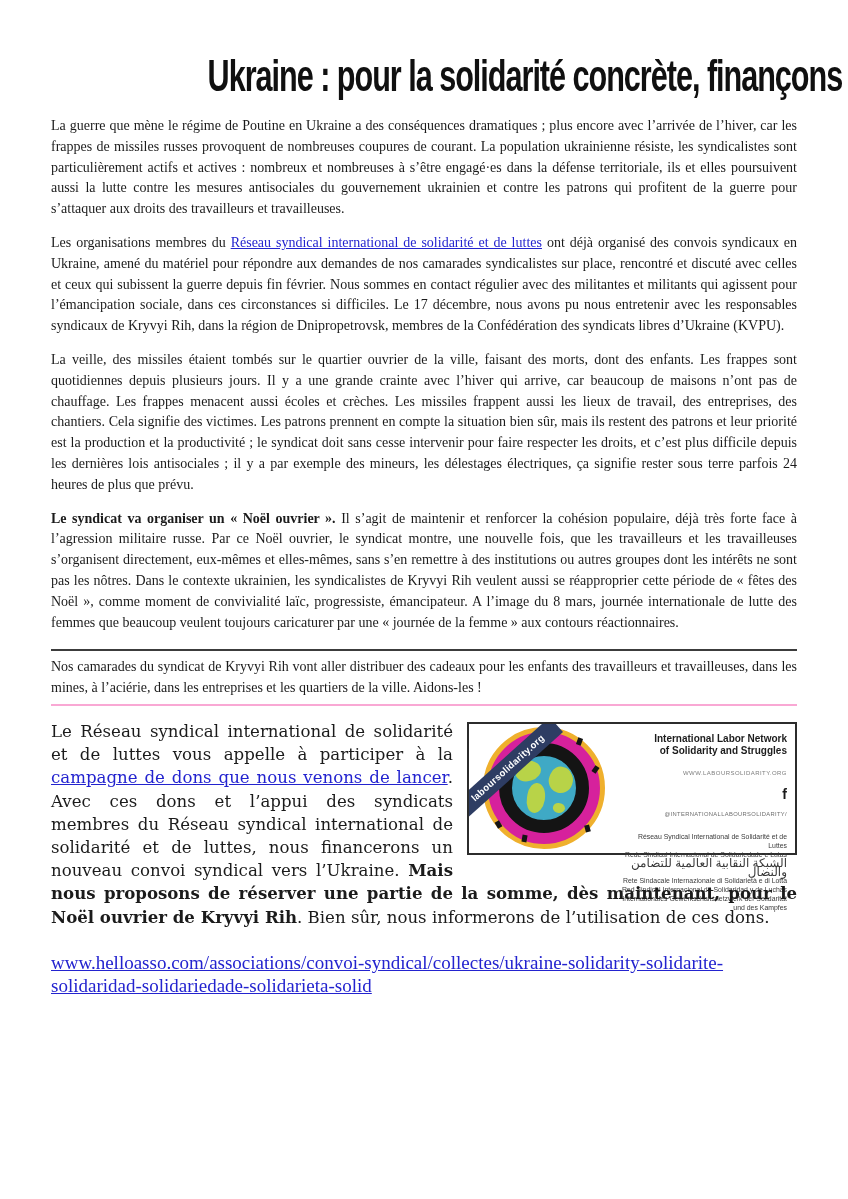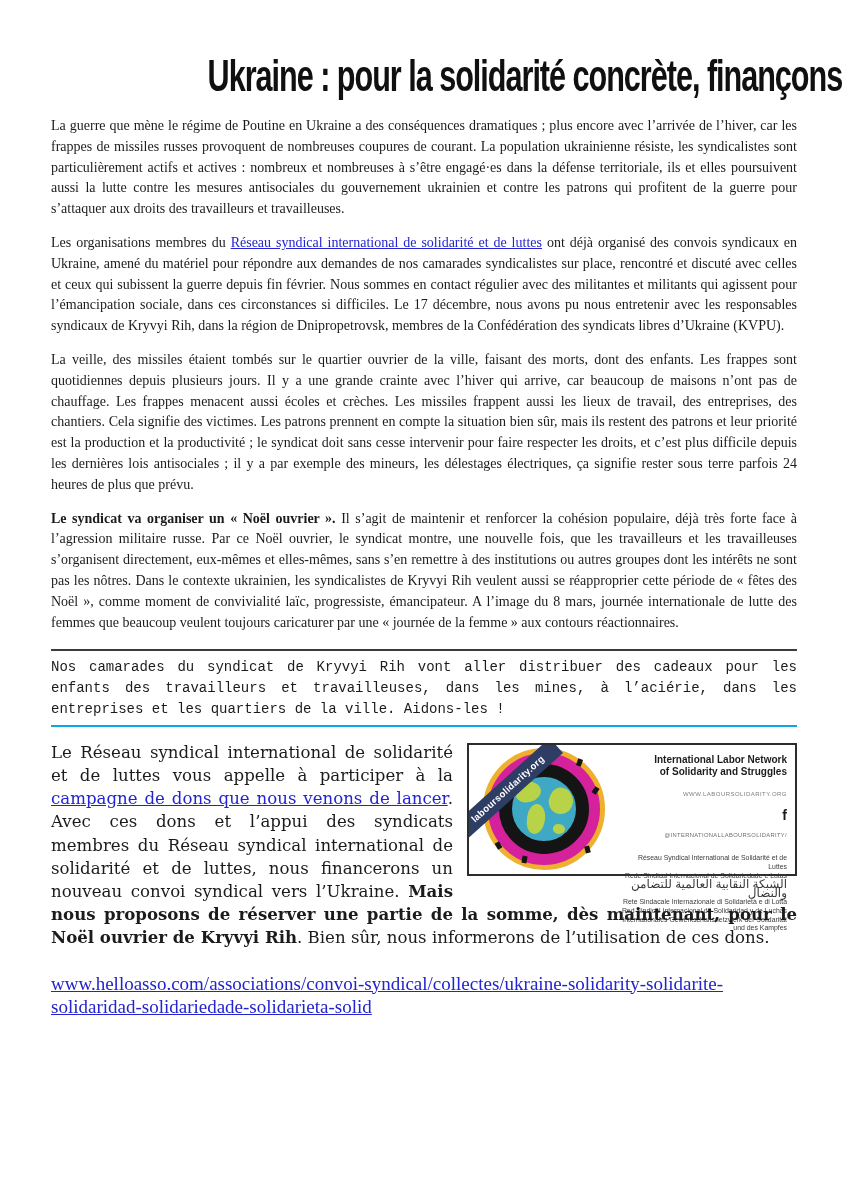--- a/index.html
+++ b/index.html
@@ -44,24 +44,23 @@
   }
   .para a, a.doc-link{
     color:#2323cf;
     text-decoration:underline;
     cursor:pointer;
   }
   .b{font-weight:700;}
   
   .boxed{
     border-top:2px solid #3c3c3c;
-    border-bottom:2px solid #0ea5e9;
+    border-bottom:2px solid #f9a8d4;
     padding:6px 0 5px 0;
     margin:16px 0 13px 0;
-    font-family:Liberation Mono, monospace;
   }
   .boxed .para{margin:0;}
   
   .appeal{
     font-family:"DejaVu Serif", serif;
     font-size:16.6px;
     line-height:23.2px;
     text-align:justify;
     margin-top:14px;
   }

